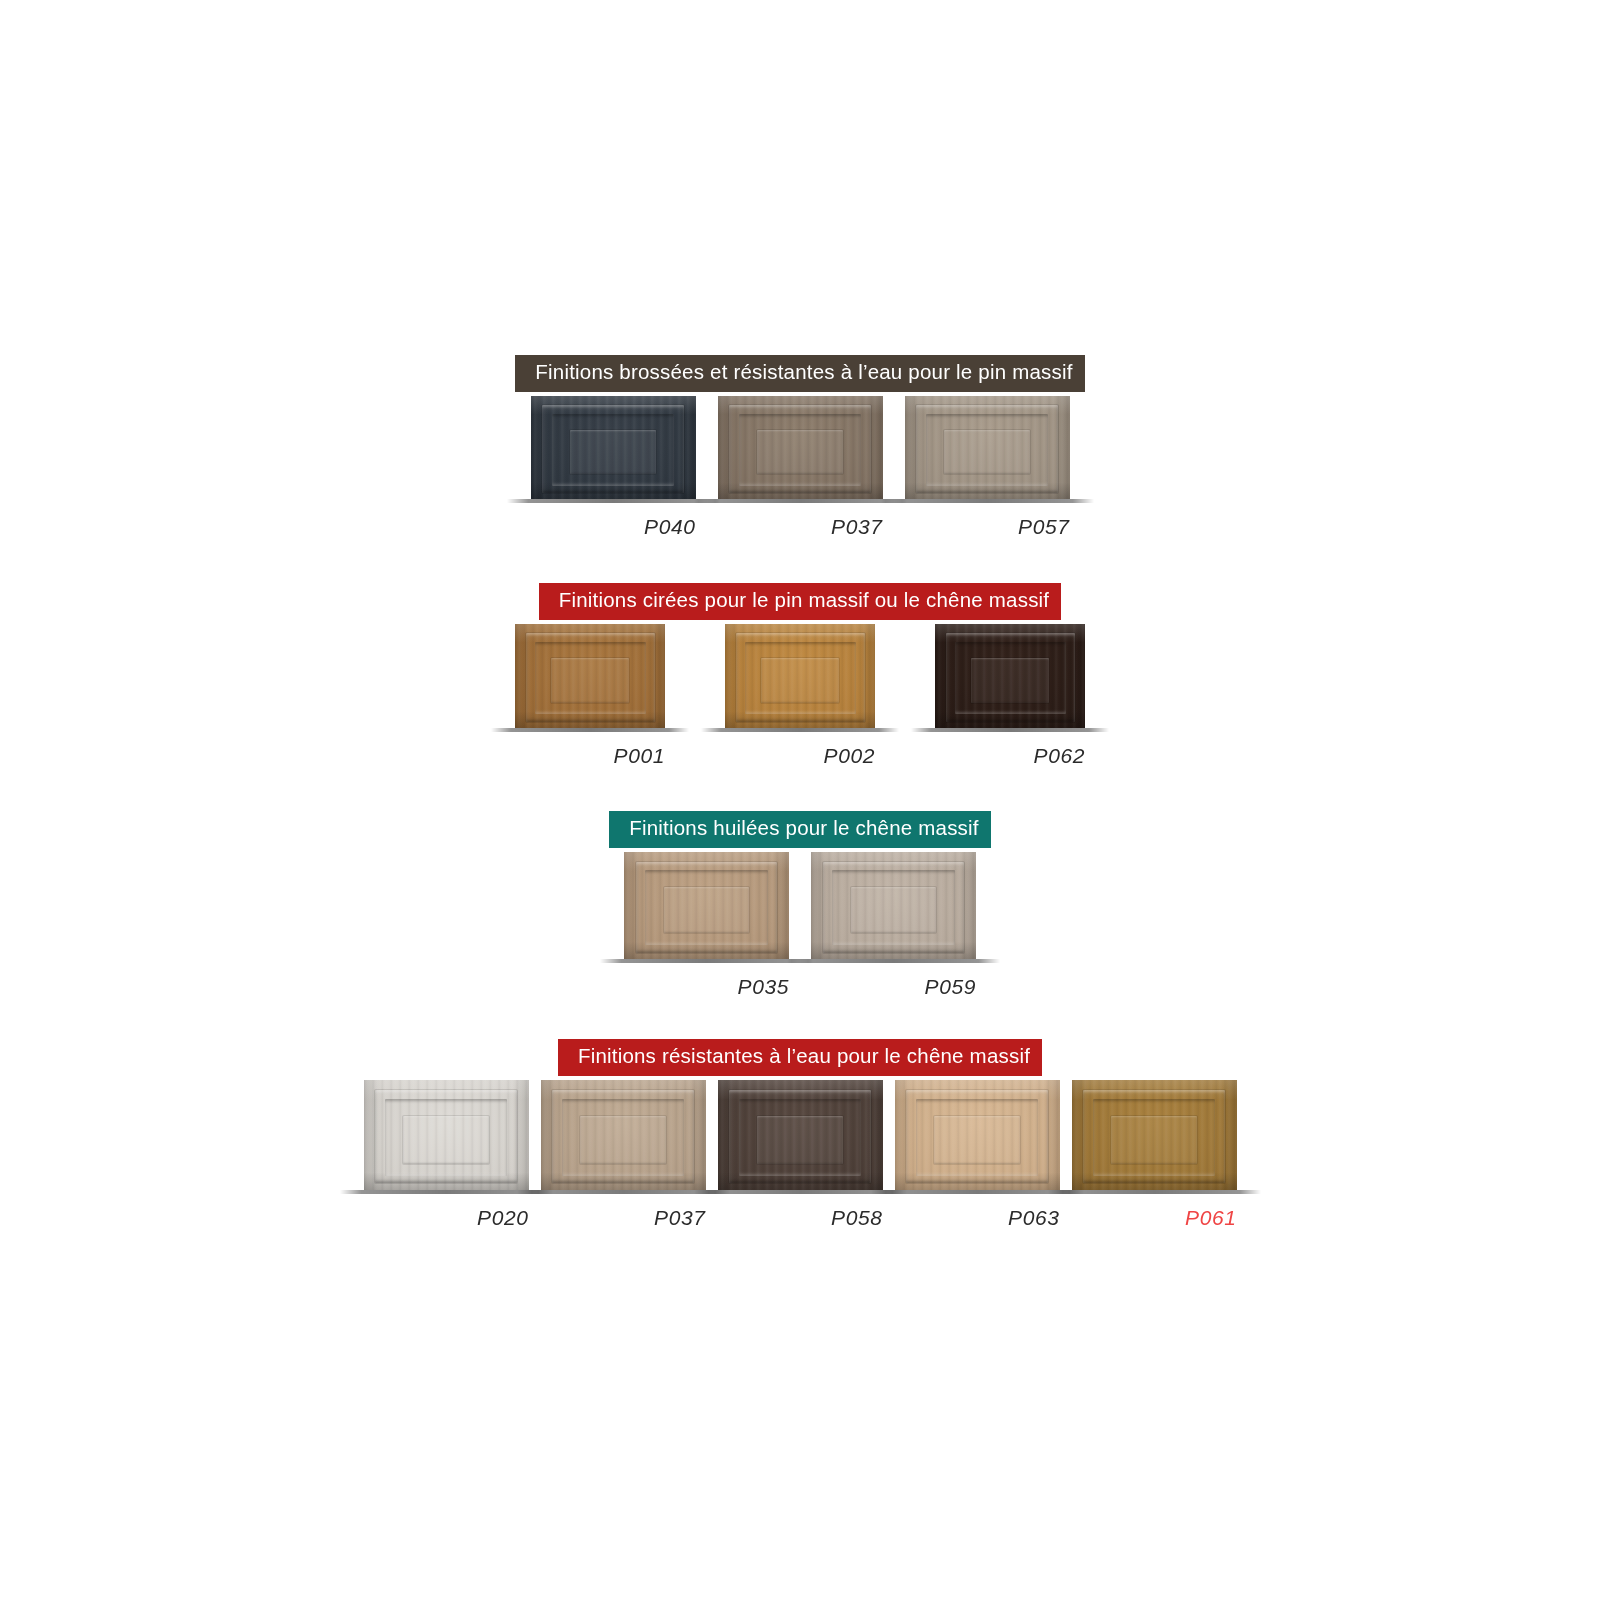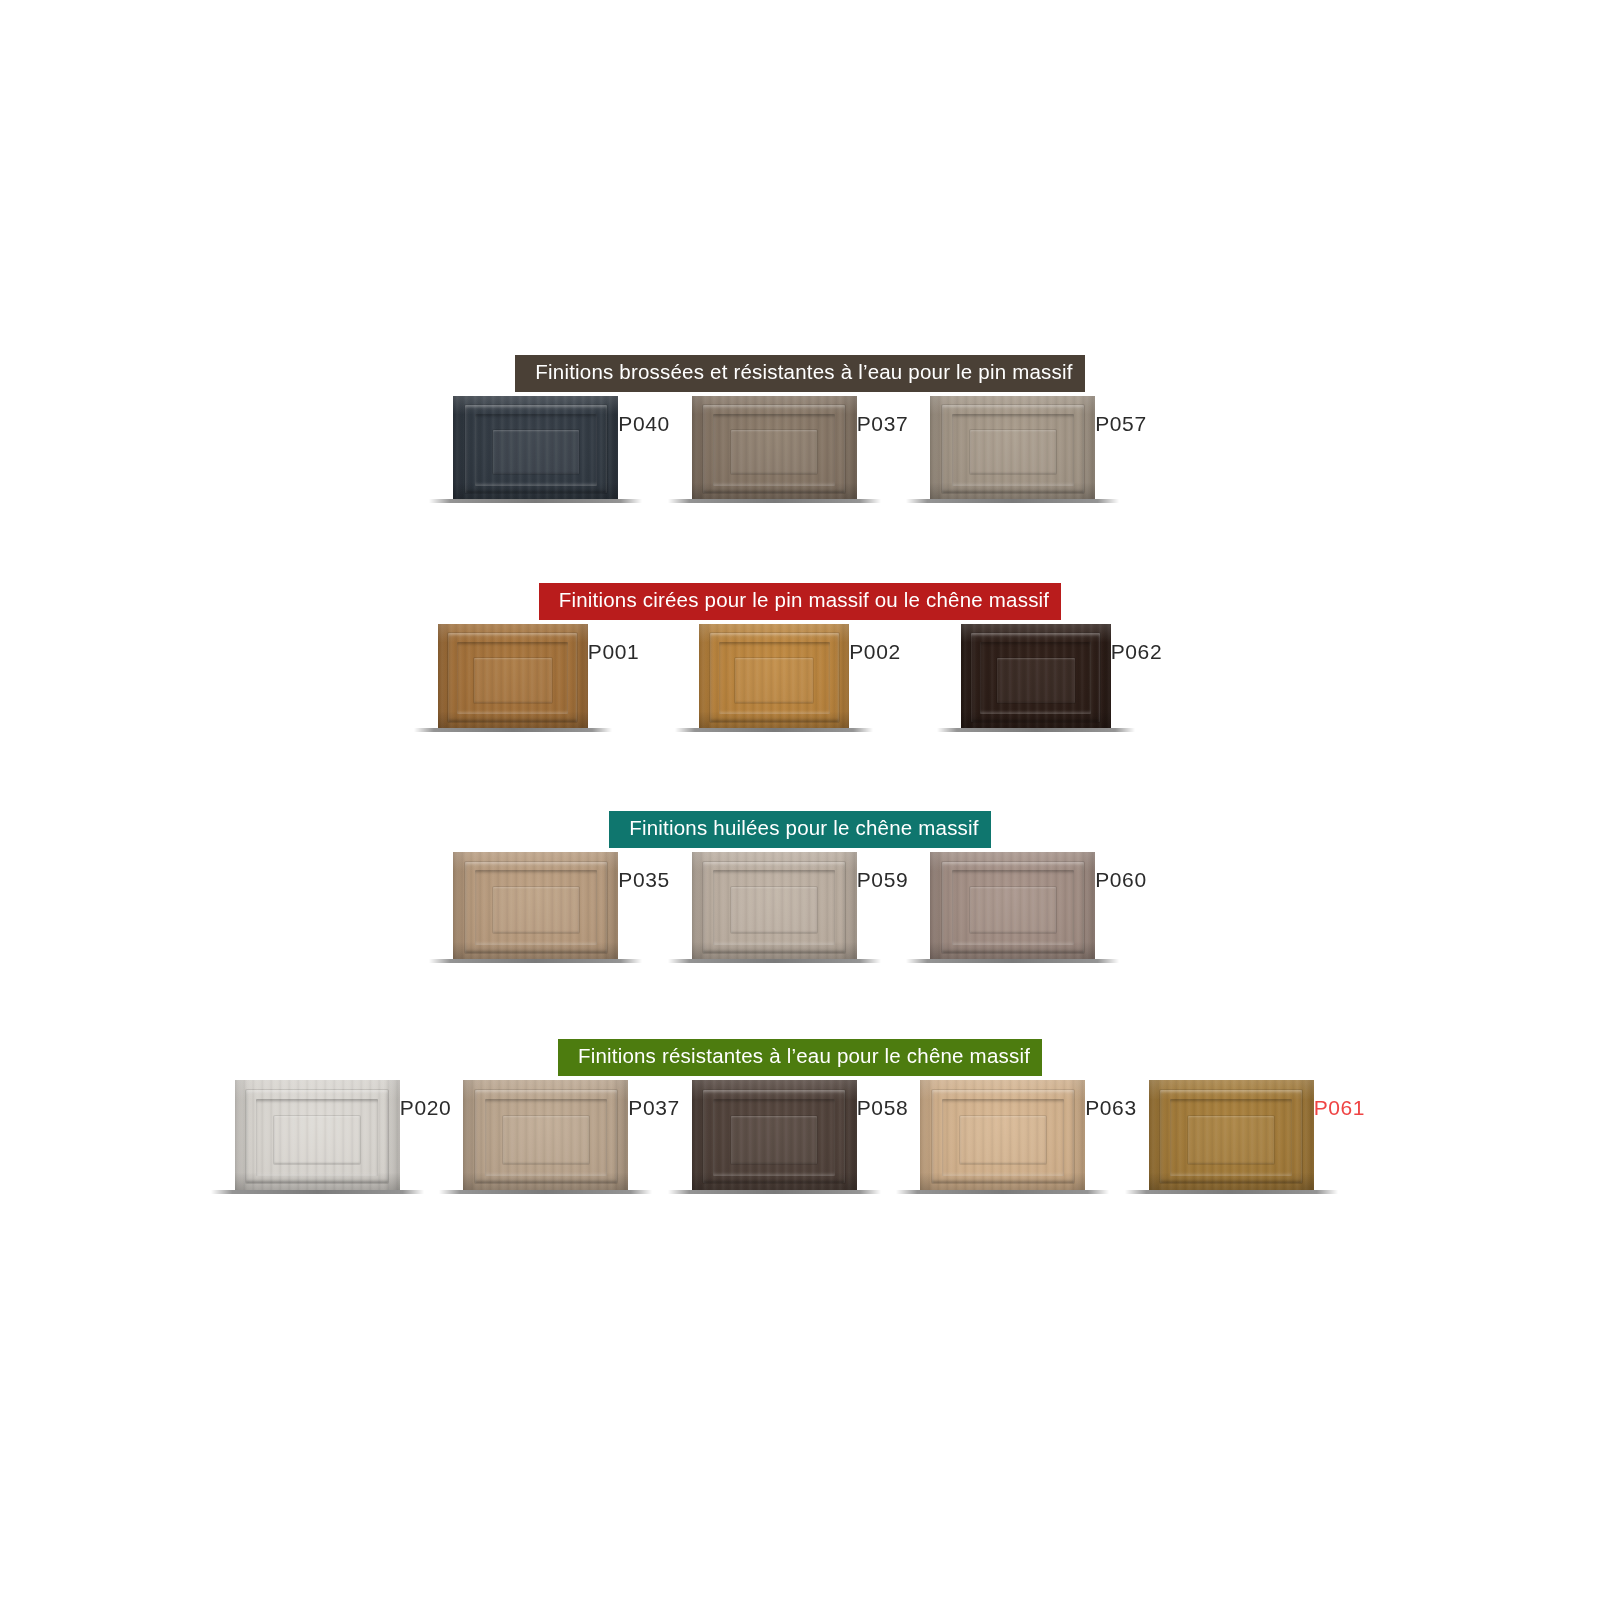--- a/index.html
+++ b/index.html
@@ -46,22 +46,23 @@
 
   
   .swatch-row {
     display: flex;
     justify-content: center;
     align-items: flex-end;
   }
   .swatch-cell {
     position: relative;
     display: flex;
-    flex-direction: row;
-    align-items: flex-start;
+    flex-direction: column;
+    align-items: flex-end;
+    font-style: italic;
   }
   .panel-wrap {
     position: relative;
   }
   .panel {
     position: relative;
     overflow: hidden;
     background: #b9a88f;
   }
   
@@ -259,36 +260,23 @@
             <div class="grain"></div>
             <div class="frame-outer"></div>
             <div class="frame-mid"></div>
             <div class="center"></div>
             <div class="bevel"></div>
           </div>
           <div class="shadow-line"></div>
         </div>
         <div class="swatch-label" style="color: rgb(43, 43, 43);">P059</div>
       </div>
-      <div class="swatch-cell">
-        <div class="panel-wrap">
-          <div class="panel" style="width: 165px; height: 107px; background: radial-gradient(120% 150% at 50% 38%, rgb(168, 148, 138) 0%, rgb(139, 121, 112) 100%);">
-            <div class="grain"></div>
-            <div class="frame-outer"></div>
-            <div class="frame-mid"></div>
-            <div class="center"></div>
-            <div class="bevel"></div>
-          </div>
-          <div class="shadow-line"></div>
-        </div>
-        <div class="swatch-label" style="color: rgb(43, 43, 43);">P060</div>
-      </div>
     </div>
     <div class="group group-header" style="top: 1039px; left: 0px;">
-      <div class="header-bar" style="background: #4d7c0f; color: rgb(255, 255, 255);">Finitions résistantes à l’eau pour le chêne massif</div>
+      <div class="header-bar" style="background: #b91c1c; color: rgb(255, 255, 255);">Finitions résistantes à l’eau pour le chêne massif</div>
     </div>
     <div class="group swatch-row" style="top: 1080px; left: 0px; gap: 12px;">
       <div class="swatch-cell">
         <div class="panel-wrap">
           <div class="panel" style="width: 165px; height: 110px; background: radial-gradient(120% 150% at 50% 38%, rgb(222, 219, 214) 0%, rgb(195, 191, 185) 100%);">
             <div class="grain"></div>
             <div class="frame-outer"></div>
             <div class="frame-mid"></div>
             <div class="center"></div>
             <div class="bevel"></div>

